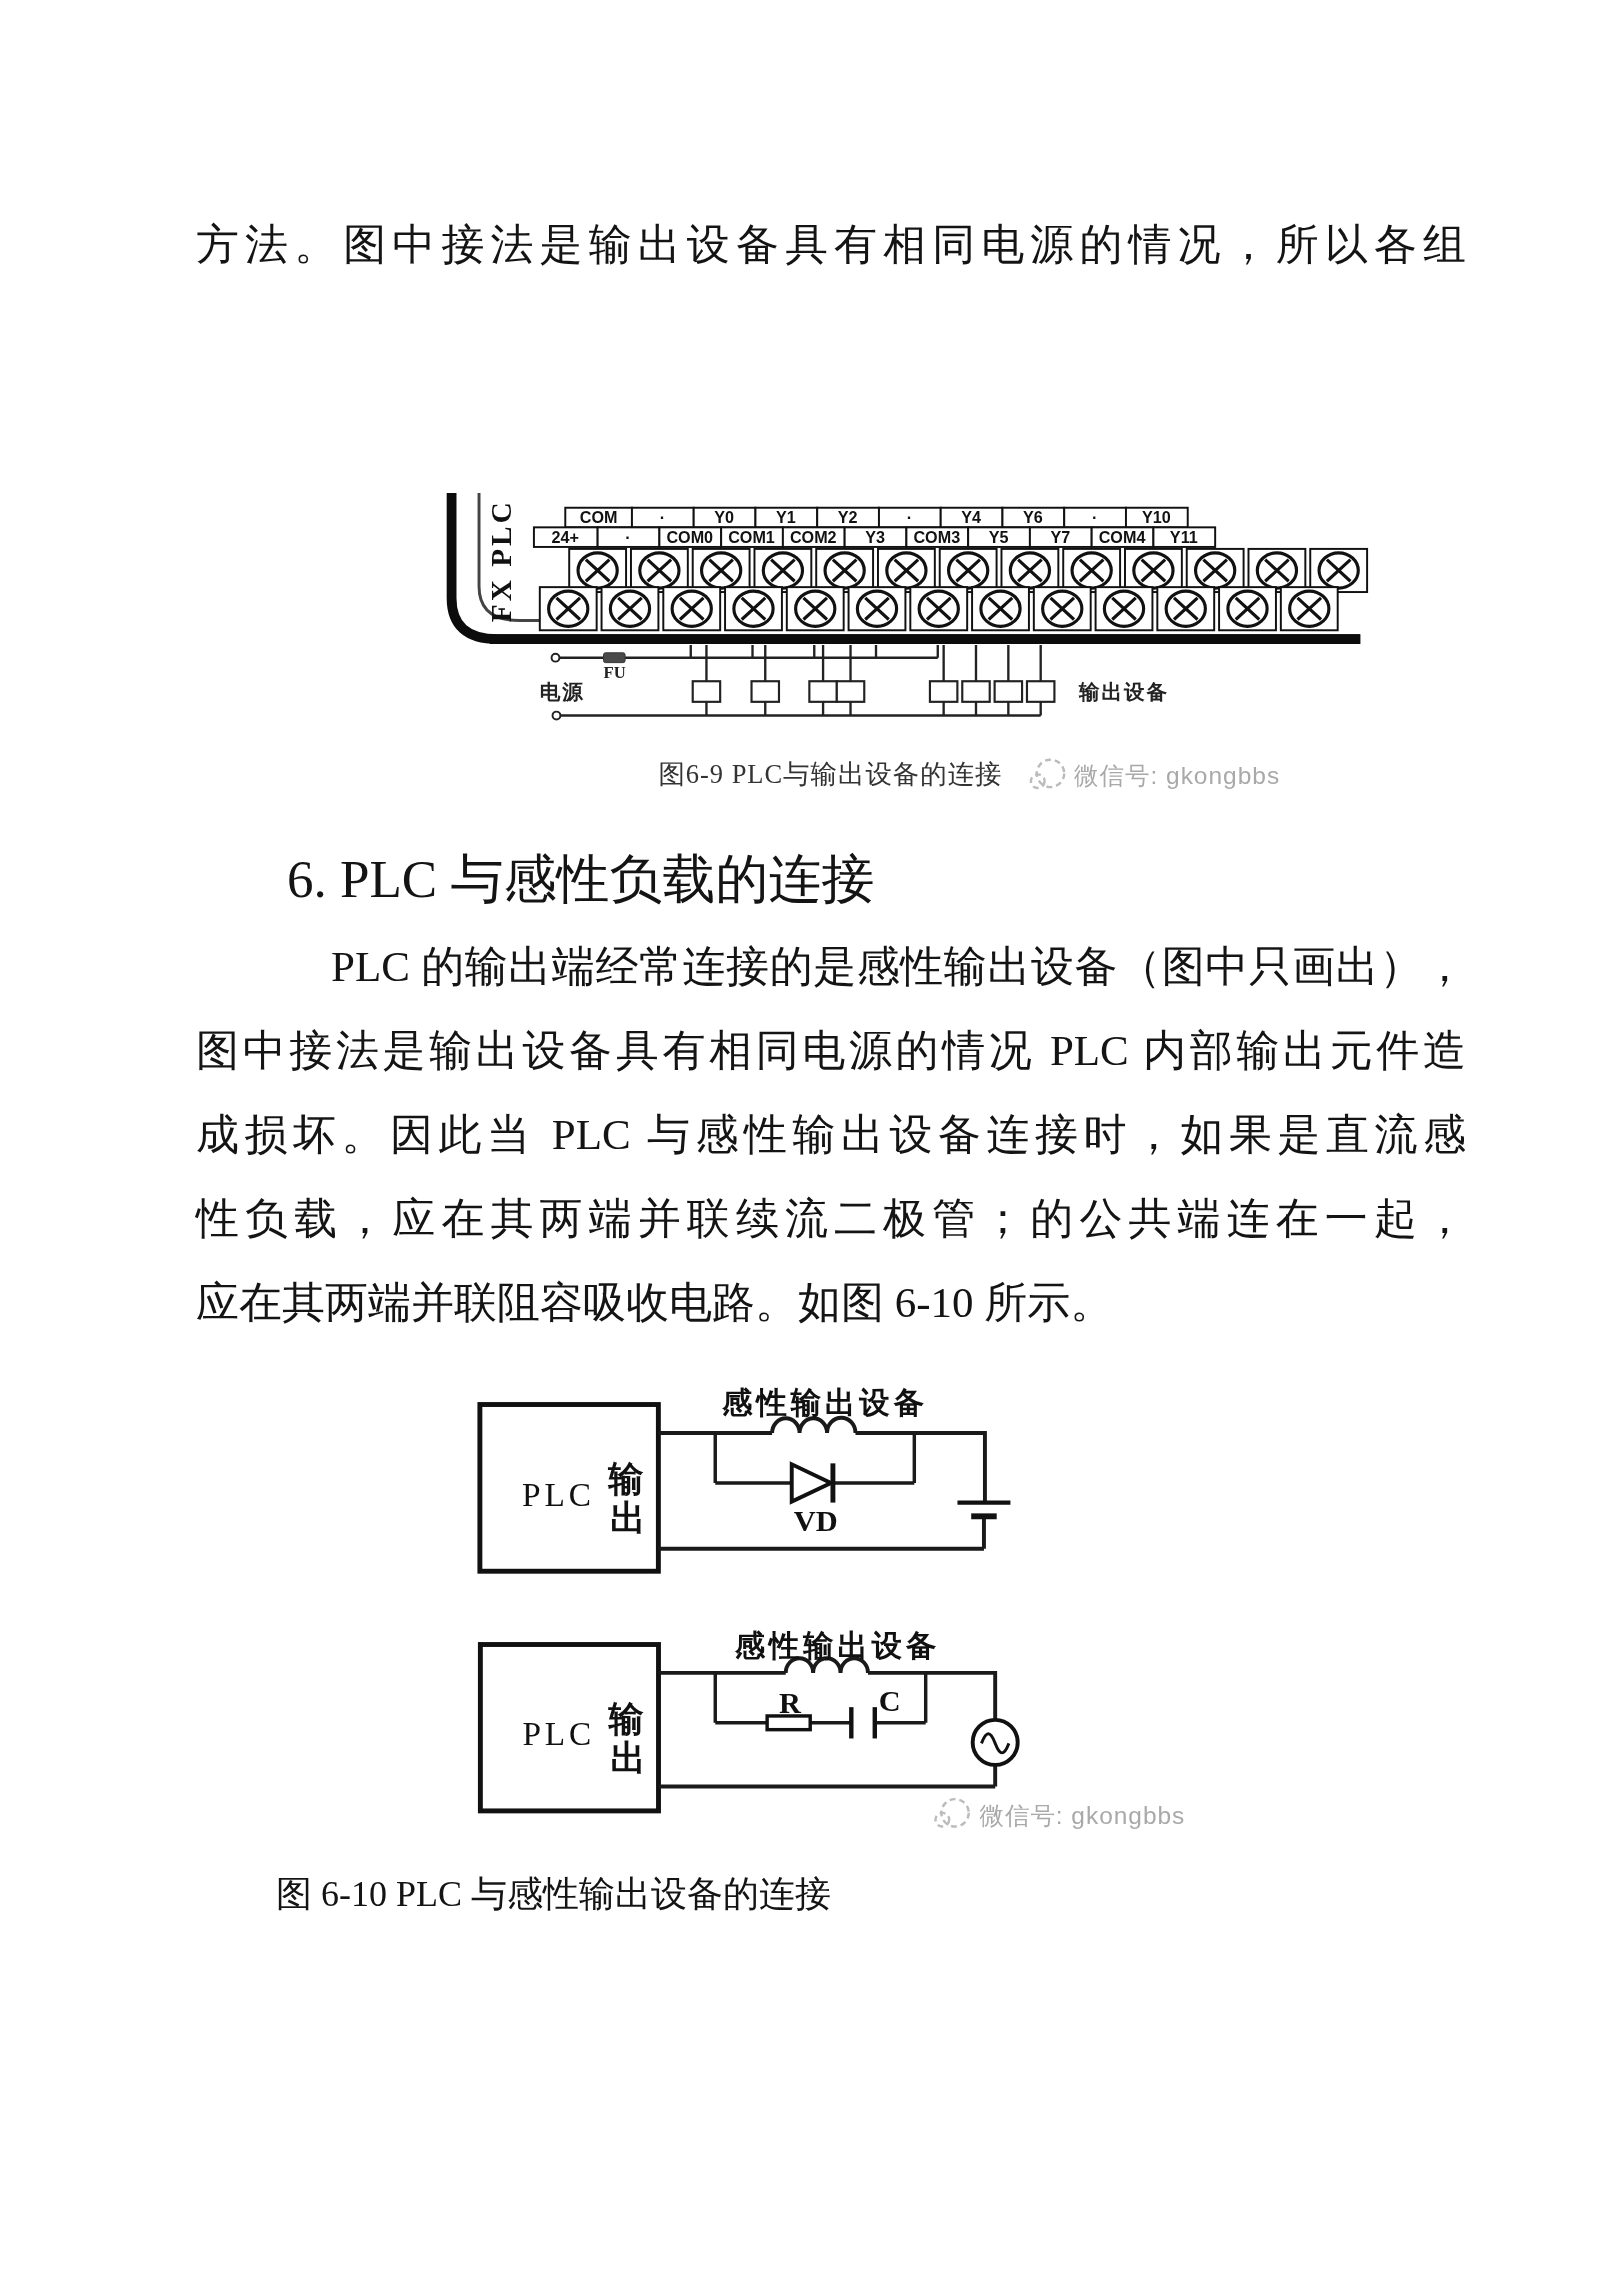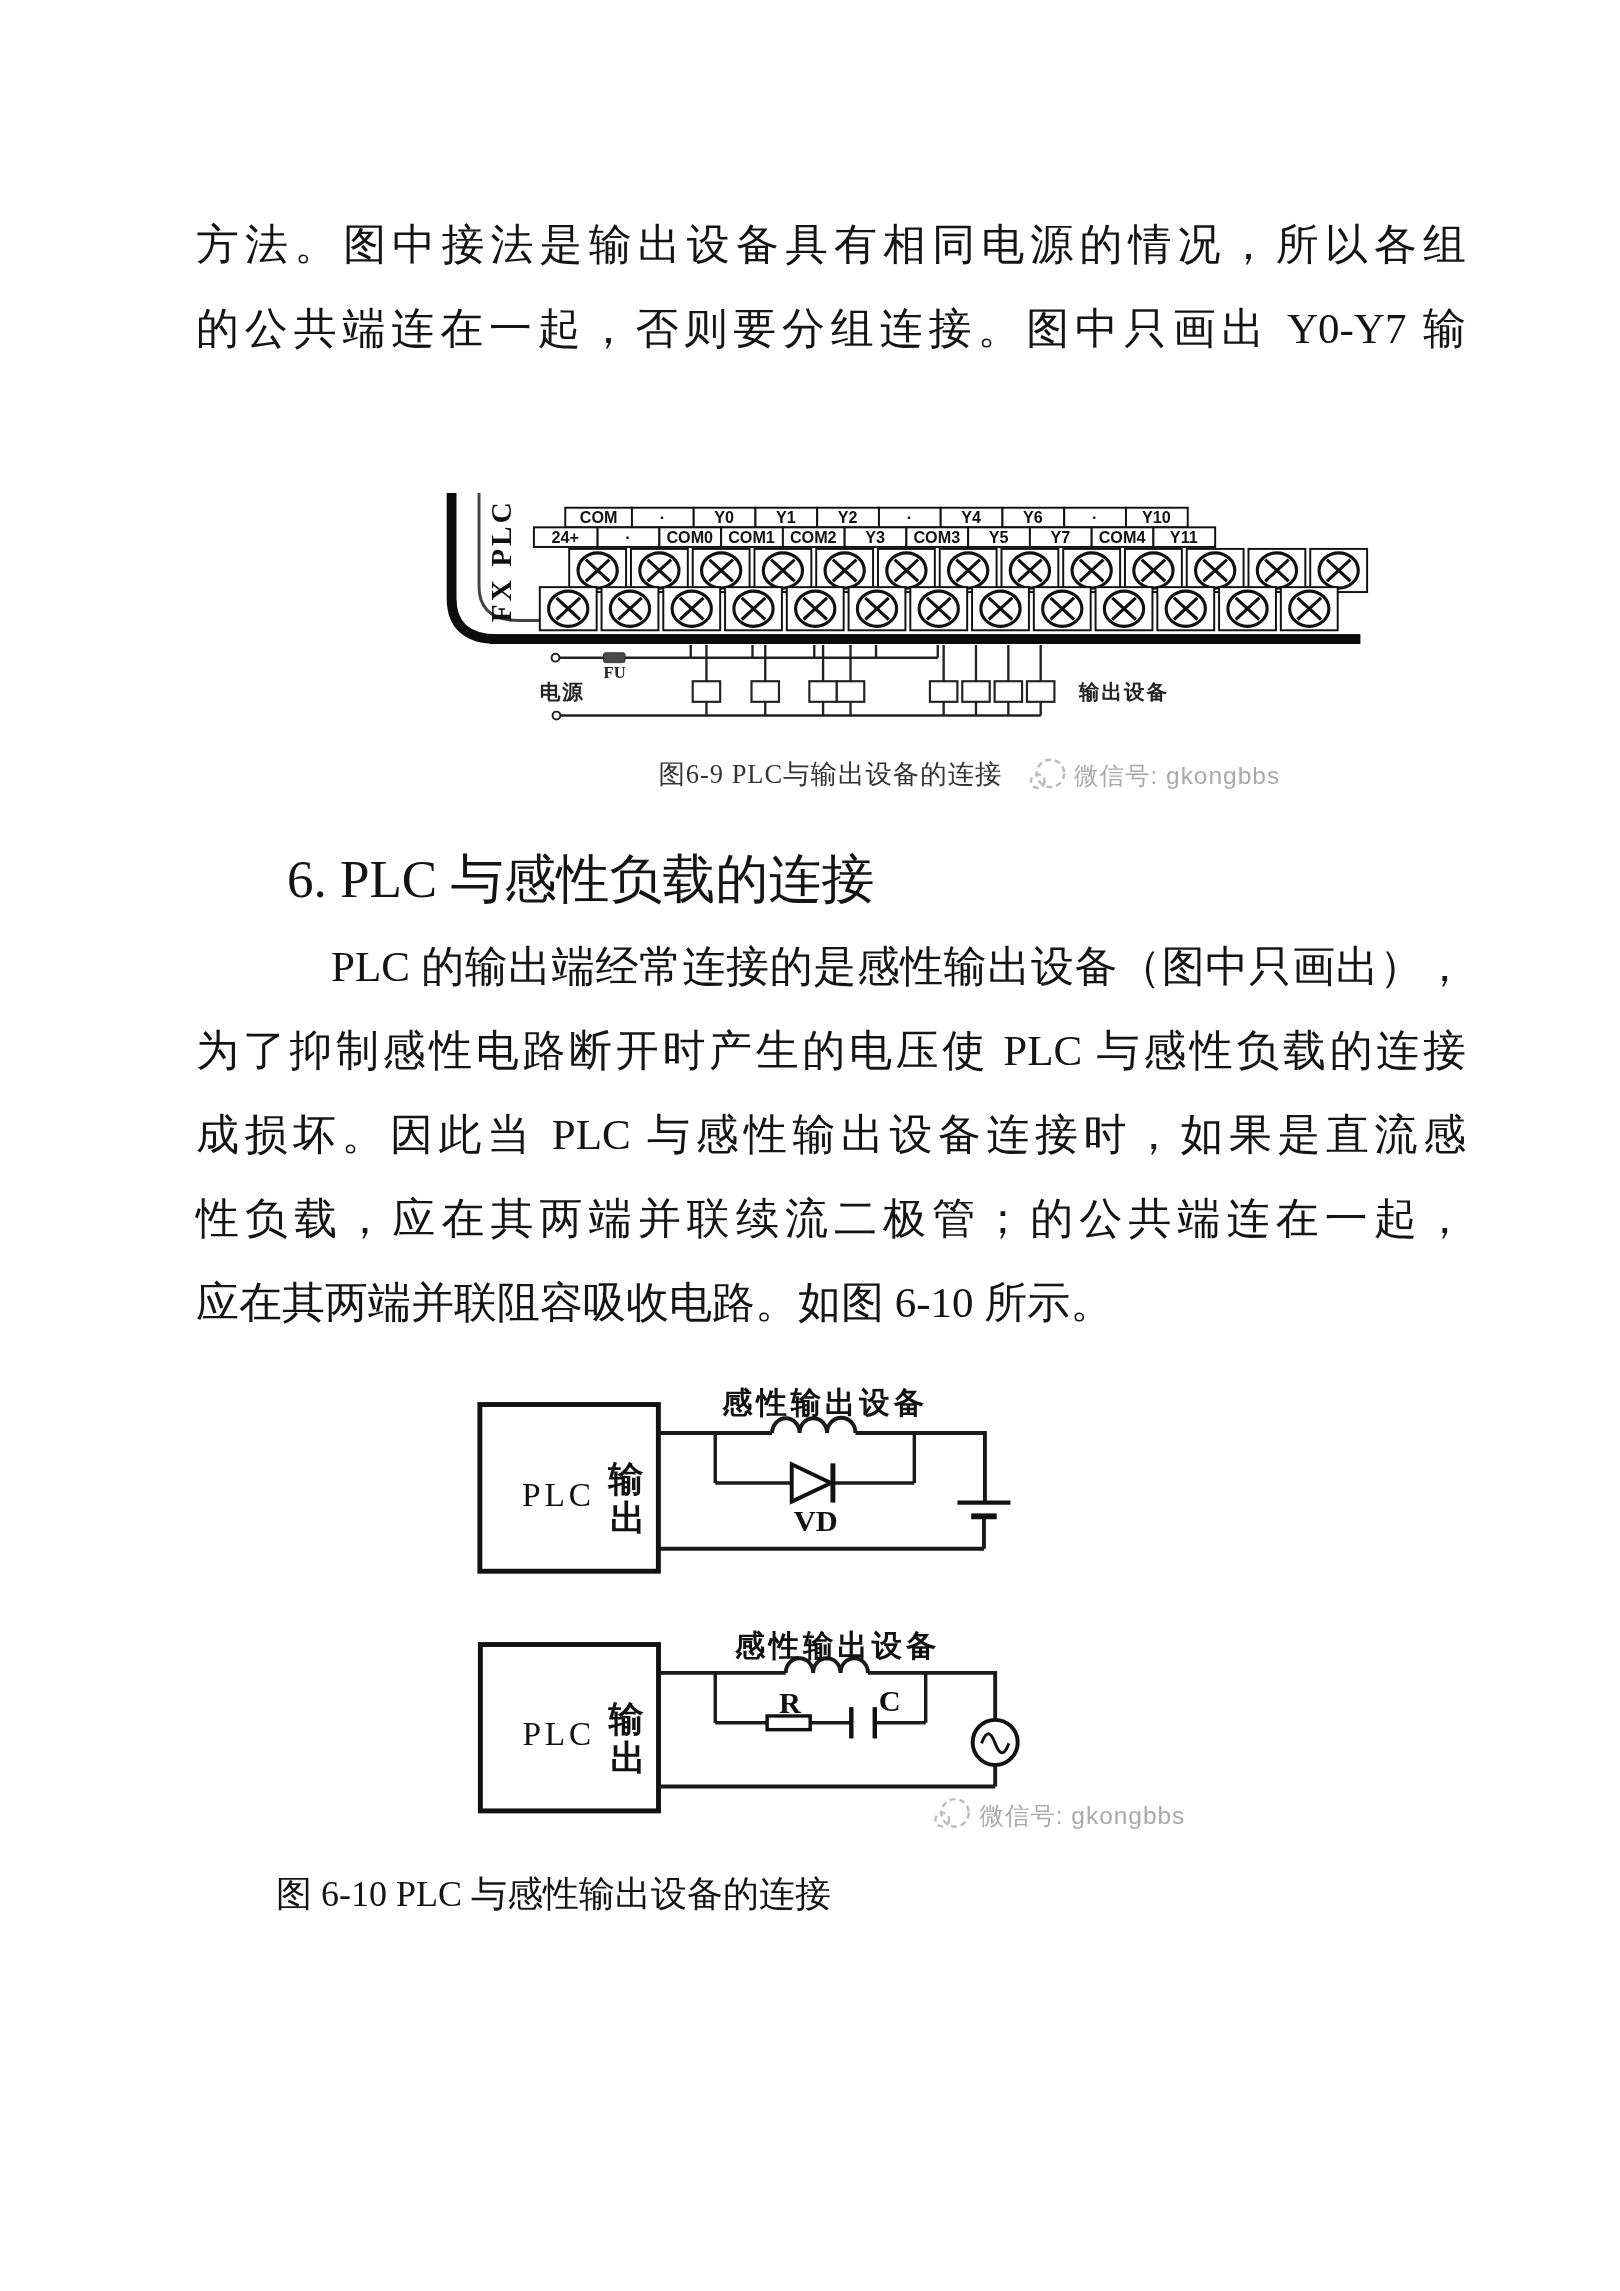--- a/index.html
+++ b/index.html
@@ -42,21 +42,20 @@
   .fuse{fill:#4a4a4a;stroke:#333;stroke-width:1;}
   .wmc{fill:none;stroke:#bcbcbc;stroke-width:2.5;stroke-dasharray:6 4;}
 </style>
 </head>
 <body>
 
 <div class="page">
 
   <div class="para p1">
     <div class="line j">方法。图中接法是输出设备具有相同电源的情况，所以各组</div>
-    <div class="line j">的公共端连在一起，否则要分组连接。图中只画出 Y0-Y7 输</div>
   </div>
 
   <svg class="fig9" viewBox="440 498 960 317">
     <defs>
       <g id="term">
         <rect x="-29" y="-22" width="58" height="44" fill="#fff" stroke="#111" stroke-width="2"></rect>
         <ellipse cx="0" cy="0" rx="20" ry="18" fill="#fff" stroke="#111" stroke-width="3.2"></ellipse>
         <path d="M-12,-11 L12,11 M-12,11 L12,-11" stroke="#111" stroke-width="3.2" fill="none"></path>
       </g>
     </defs>
@@ -173,21 +172,21 @@
       <circle class="wmc" cx="1072" cy="789" r="14"></circle>
       <circle class="wmc" cx="1059" cy="797" r="7"></circle>
     </g>
     <text class="wm" x="1096" y="800">微信号: gkongbbs</text>
   </svg>
 
   <div class="heading">6. PLC 与感性负载的连接</div>
 
   <div class="para p2">
     <div class="line j ind">PLC 的输出端经常连接的是感性输出设备（图中只画出），</div>
-    <div class="line j">为了抑制感性电路断开时产生的电压使 PLC 与感性负载的连接</div>
+    <div class="line j">图中接法是输出设备具有相同电源的情况 PLC 内部输出元件造</div>
     <div class="line j">成损坏。因此当 PLC 与感性输出设备连接时，如果是直流感</div>
     <div class="line j">性负载，应在其两端并联续流二极管；的公共端连在一起，</div>
     <div class="line">应在其两端并联阻容吸收电路。如图 6-10 所示。</div>
   </div>
 
   <svg class="figA" viewBox="430 1408 625 207">
     <rect x="490" y="1433" width="182" height="170" fill="#fff" stroke="#111" stroke-width="5"></rect>
     <text class="plc" x="533" y="1536">PLC</text>
     <text class="outc" x="621" y="1521">输</text>
     <text class="outc" x="623" y="1561">出</text>

